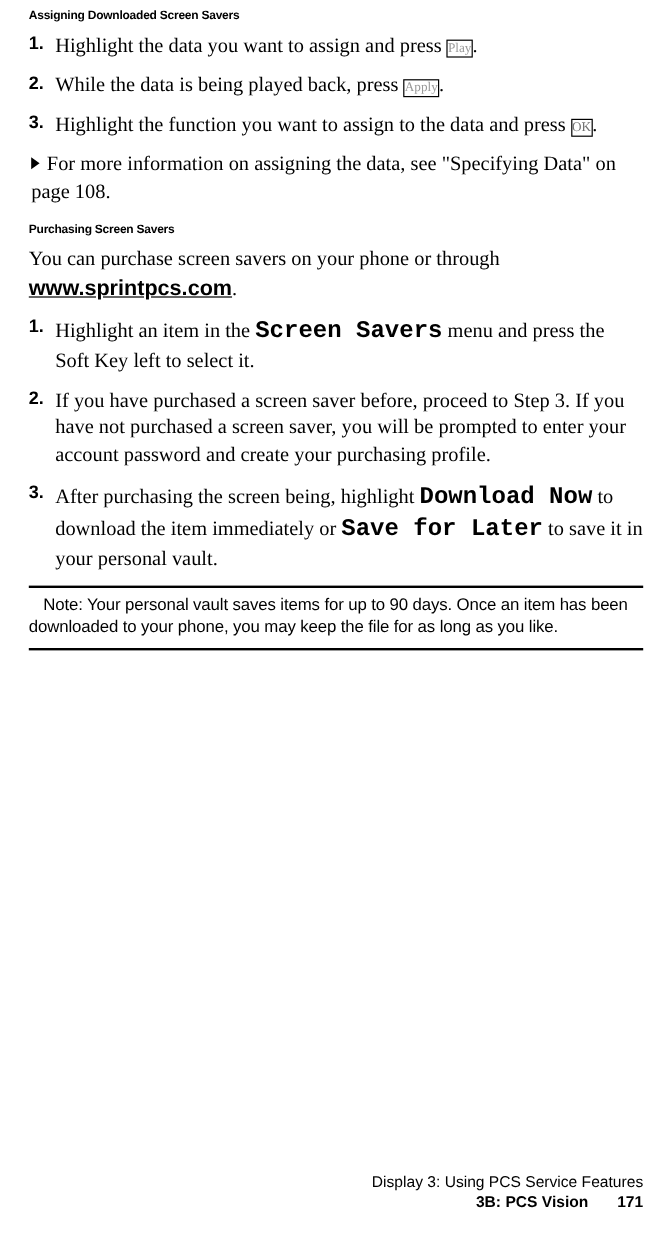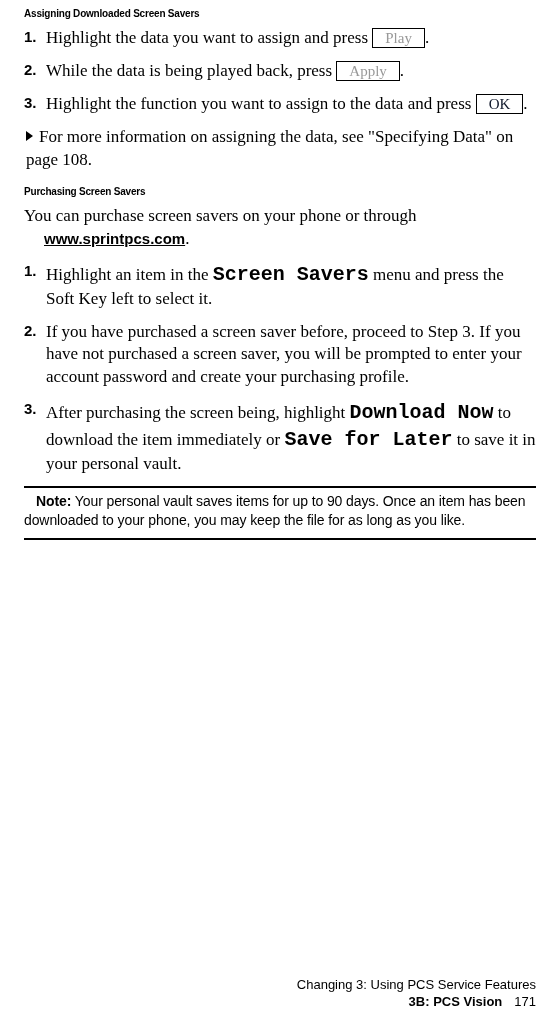--- a/index.html
+++ b/index.html
@@ -46,27 +46,27 @@
       min-width: 20px;
       margin-right: 2px;
     }
     .list-body {
       flex: 1;
     }
     .key {
       display: inline-block;
       border: 1px solid #000;
       font-family: Georgia, serif;
-      font-size: 15px;
-      padding: 0 12px;
+      font-size: 11px;
+      padding: 0 0;
       color: #999;
       line-height: 1.2;
       vertical-align: baseline;
     }
-    .key.ok { color: #0f172a; }
+    .key.ok { color: #737373; }
     .triangle {
       display: inline-block;
       width: 0; height: 0;
       border-left: 7px solid #000;
       border-top: 5px solid transparent;
       border-bottom: 5px solid transparent;
       margin-right: 6px;
       vertical-align: baseline;
       position: relative;
       top: -1px;
@@ -79,49 +79,48 @@
     }
     .bullet-body { }
     .bold-inline {
       font-family: Liberation Mono, monospace;
       font-weight: bold;
       font-size: 20px;
     }
     .url {
       font-family: Arial, Helvetica, sans-serif;
       font-weight: bold;
-      font-size: 15px;
+      font-size: 18px;
       text-decoration: underline;
-      margin-left: 20px;
     }
     .note-rule {
       border: none;
       border-top: 2px solid #000;
       margin: 8px 0 4px 0;
     }
     .note {
       font-family: Arial, Helvetica, sans-serif;
       font-size: 14px;
       line-height: 1.35;
       margin: 0;
       letter-spacing: -0.1px;
     }
-    .note-label { font-weight: bold; padding-left: 12px; }
+    .note-label { font-weight: normal; padding-left: 12px; }
     .footer {
       position: absolute;
       bottom: 18px;
       right: 24px;
       text-align: right;
       font-family: Arial, Helvetica, sans-serif;
       font-size: 13px;
       line-height: 1.35;
     }
     .footer .line1 {}
     .footer .line2 { font-weight: bold; }
-    .footer .pgnum { font-weight: normal; margin-left: 12px; }
+    .footer .pgnum { font-weight: bold; margin-left: 24px; }
   </style>
 </head>
 <body>
 
 <div class="page">
 
   <div class="section-heading">Assigning Downloaded Screen Savers</div>
 
 
   <div class="list-item">
@@ -178,17 +177,17 @@
 
   <hr class="note-rule">
   <p class="note">
     <span class="note-label">Note:</span><span> Your personal vault saves items for up to 90 days. Once an item has been downloaded to your phone, you may keep the file for as long as you like.</span>
   </p>
   <hr class="note-rule">
 
 </div>
 
 <div class="footer">
-  <div class="line1">Changing 3: Using PCS Service Features</div>
+  <div class="line1">Display 3: Using PCS Service Features</div>
   <div>
     <span class="line2">3B: PCS Vision</span><span class="pgnum">171</span>
   </div>
 </div>
 
 </body></html>

